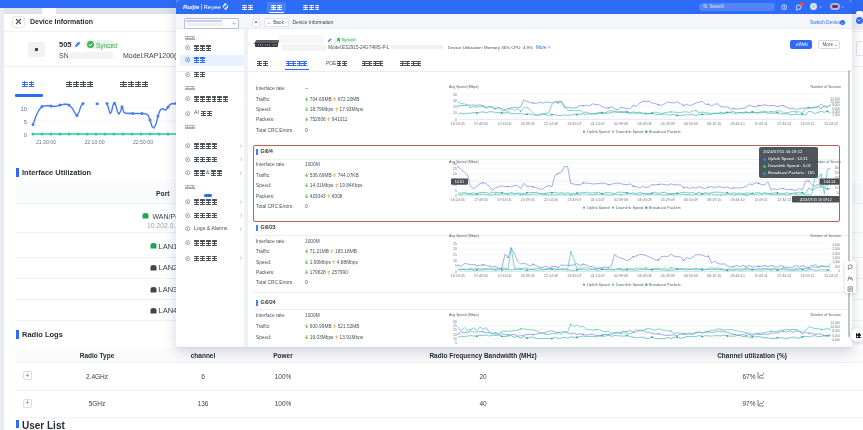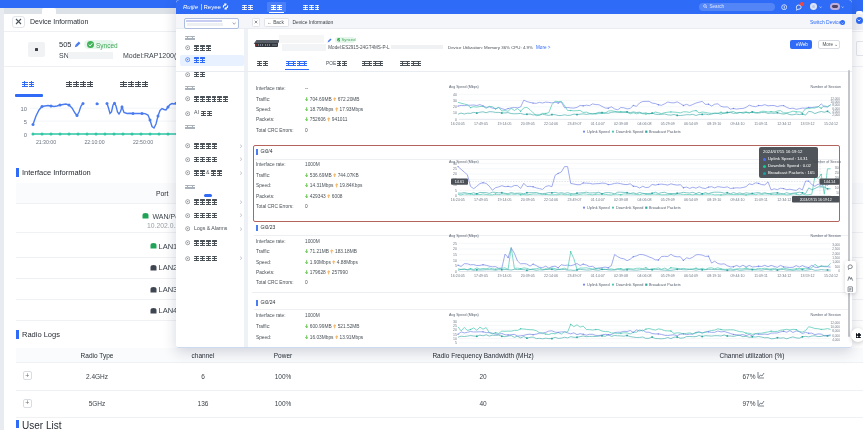--- a/index.html
+++ b/index.html
@@ -1,18 +1,18 @@
 <!DOCTYPE html>
 <html><head><meta charset="utf-8"><style>
 *{margin:0;padding:0;box-sizing:border-box}
 html,body{width:863px;height:430px;overflow:hidden;background:#fff}
 body{font-family:"Liberation Sans",sans-serif;position:relative}
 .t{position:absolute;white-space:nowrap;line-height:1.15}
 .zh{position:absolute;display:block;border-radius:.5px}
-.b{font-weight:normal}
+.b{font-weight:bold}
 </style></head>
 <body>
 
 <div style="position:absolute;inset:0;background:#fff">
 <div style="position:absolute;left:0;top:0;width:863px;height:8px;background:#2e6bf6"></div>
 <div style="position:absolute;left:0;top:8px;width:863px;height:6px;background:#dde2e9"></div>
 <div style="position:absolute;left:42px;top:8px;width:14px;height:6px;background:#fff;border-radius:2px 2px 0 0"></div>
 <div style="position:absolute;left:0;top:8px;width:4px;height:422px;background:#e8ebf0"></div>
 <div style="position:absolute;left:4px;top:14px;width:859px;height:416px;background:#fff;border-radius:4px 0 0 0"></div>
 
@@ -97,21 +97,21 @@
       <circle cx="159" cy="134" r="1.5" fill="#2fc7a4"></circle>
       <circle cx="168" cy="134" r="1.5" fill="#2fc7a4"></circle>
       <circle cx="177" cy="134" r="1.5" fill="#2fc7a4"></circle>
 <text x="46" y="143.5" font-size="5.2" fill="#6b7380" text-anchor="middle">21:30:00</text>
 <text x="94.5" y="143.5" font-size="5.2" fill="#6b7380" text-anchor="middle">22:10:00</text>
 <text x="143" y="143.5" font-size="5.2" fill="#6b7380" text-anchor="middle">22:50:00</text>
 <text x="191.5" y="143.5" font-size="5.2" fill="#6b7380" text-anchor="middle">23:30:00</text>
 </svg>
 
 <div style="position:absolute;left:16px;top:168px;width:3px;height:8.5px;background:#2f6bf6"></div>
-<div class="t b" style="left:22px;top:168.5px;font-size:7.5px;color:#272d34">Interface Information</div>
+<div class="t b" style="left:22px;top:168.5px;font-size:7.5px;color:#272d34">Interface Utilization</div>
 <div style="position:absolute;left:16px;top:183px;width:847px;height:21px;background:#fafbfc;border-bottom:1px solid #f0f1f3"></div>
 <div class="t b" style="left:156px;top:189.5px;font-size:6.8px;color:#272d34">Port</div>
 
 <svg style="position:absolute;left:141px;top:212px" width="9" height="8" viewBox="0 0 9 8">
       <path d="M1.5 3 Q1.5 1 4.5 1 Q7.5 1 7.5 3 L7.5 6.5 L1.5 6.5 Z" fill="#21a357"></path>
     </svg>
 <div class="t" style="left:152.5px;top:212.8px;font-size:7px;color:#3c434a">WAN/Po</div>
 <div class="t" style="left:147px;top:221.5px;font-size:6.8px;color:#9aa1a9">10.202.0.14</div>
 <div style="position:absolute;left:16px;top:232px;width:847px;height:1px;background:#f0f1f3"></div>
 

